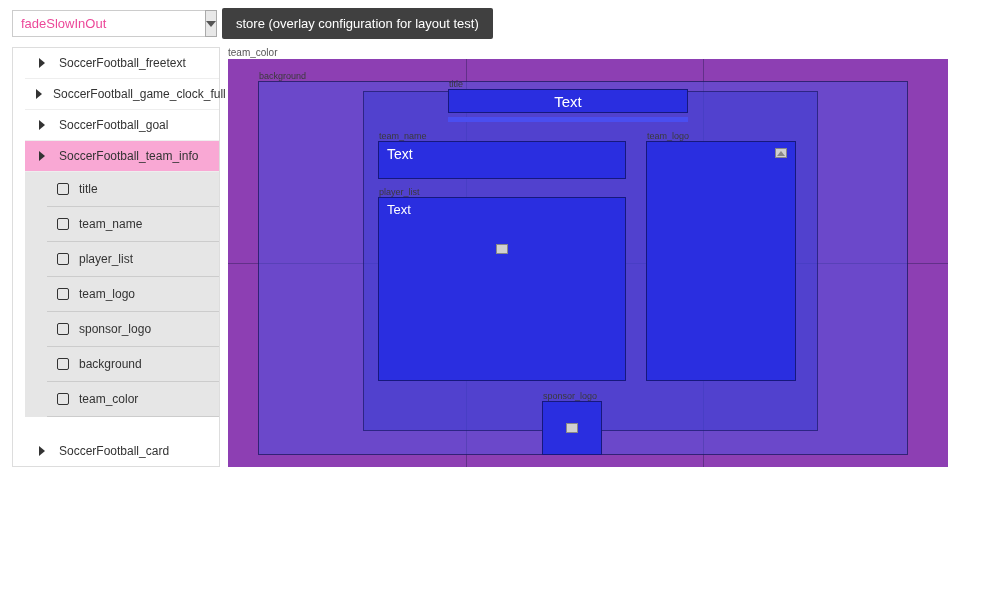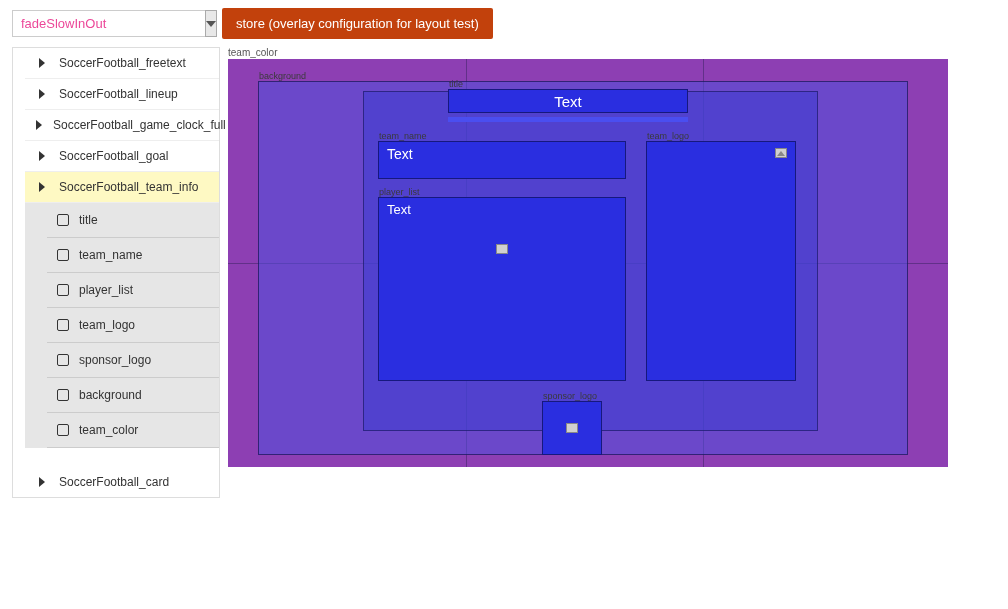--- a/index.html
+++ b/index.html
@@ -39,21 +39,21 @@
       border: 1px solid #aaa;
       background: #e8e8e8;
       display: flex;
       align-items: center;
       justify-content: center;
       cursor: pointer;
     }
     .select-arrow svg { width: 10px; height: 6px; fill: #555; }
 
     .store-btn {
-      background: #c2410c;
+      background: #404040;
       color: #fff;
       border: none;
       padding: 8px 14px;
       font-size: 13px;
       cursor: pointer;
       border-radius: 2px;
     }
 
     .main {
       display: flex;
@@ -79,21 +79,21 @@
       color: #333;
     }
     .tree-item:last-child { border-bottom: none; margin-top: 19px; }
     .tree-item .chev {
       width: 14px;
       display: flex;
       align-items: center;
       justify-content: center;
     }
     .tree-item .chev svg { width: 8px; height: 10px; fill: #333; }
-    .tree-item.selected { background: #fef9c3; }
+    .tree-item.selected { background: #f9a8d4; }
     .tree-child {
       background: #e6e6e6;
       padding-left: 22px;
     }
     .tree-child .sq {
       width: 12px; height: 12px;
       border: 1.5px solid #333;
       border-radius: 2px;
       flex-shrink: 0;
     }
@@ -236,28 +236,20 @@
           </svg>
         </span>
       <span>SoccerFootball_freetext</span>
     </div>
     <div class="tree-item">
       <span class="chev">
           <svg viewBox="0 0 6 10">
             <path d="M0 0 L6 5 L0 10 Z"></path>
           </svg>
         </span>
-      <span>SoccerFootball_lineup</span>
-    </div>
-    <div class="tree-item">
-      <span class="chev">
-          <svg viewBox="0 0 6 10">
-            <path d="M0 0 L6 5 L0 10 Z"></path>
-          </svg>
-        </span>
       <span>SoccerFootball_game_clock_full</span>
     </div>
     <div class="tree-item">
       <span class="chev">
           <svg viewBox="0 0 6 10">
             <path d="M0 0 L6 5 L0 10 Z"></path>
           </svg>
         </span>
       <span>SoccerFootball_goal</span>
     </div>

